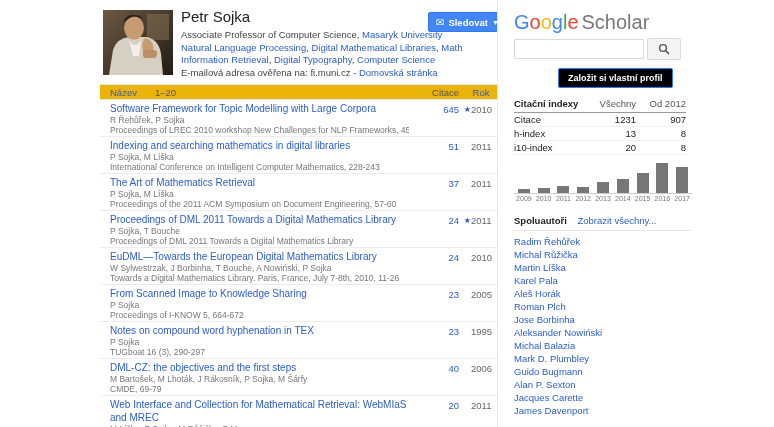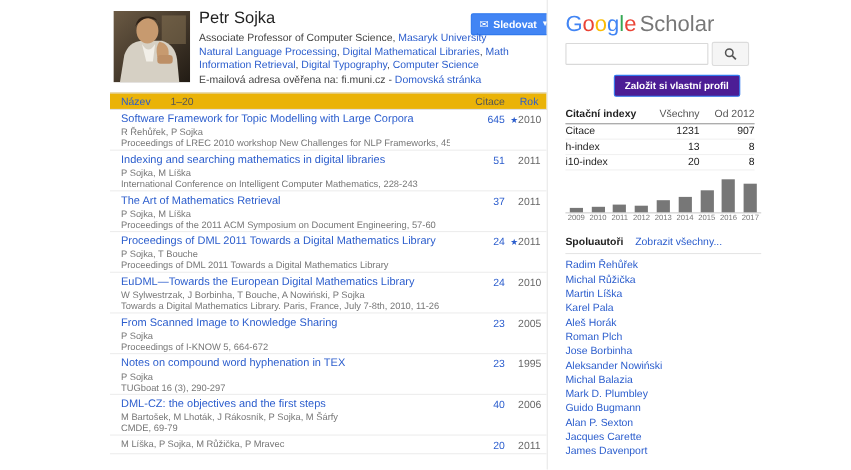--- a/index.html
+++ b/index.html
@@ -45,21 +45,21 @@
   .right-pane { position:absolute; left:497px; top:0; width:235px; height:427px;
                 border-left:1px solid #e8e8e8; padding:12px 0 0 16px; overflow:hidden; }
   .logo { font-size:20px; line-height:20px; }
   .logo-scholar { color:#777; margin-left:3px; }
   .search-row { margin-top:6px; display:flex; align-items:center; }
   .search-input { width:130px; height:20px; border:1px solid #d9d9d9; border-radius:1px;
                   font-size:10px; padding:0 4px; font-family:inherit; }
   .search-btn { width:34px; height:22px; margin-left:3px; background:#f5f5f5;
                 border:1px solid #dcdcdc; border-radius:2px; cursor:pointer;
                 display:flex; align-items:center; justify-content:center; }
-  .create-btn { display:block; margin:8px 0 0 44px; background:#4c1d95; border:1px solid #3079ed;
+  .create-btn { display:block; margin:8px 0 0 44px; background:#000000; border:1px solid #3079ed;
                 border-radius:2px; color:#fff; font-size:9px; font-weight:bold;
                 padding:4px 9px; cursor:pointer; font-family:inherit; }
 
   .metrics { margin-top:10px; width:172px; font-size:9.5px; }
   .metrics-header { display:flex; padding-bottom:3px; border-bottom:1px solid #999; }
   .metrics-header a { font-weight:bold; }
   .m-label { flex:1; color:#222; }
   .m-all,.m-since { width:50px; text-align:right; color:#555; }
   .metric-row { display:flex; line-height:13px; border-bottom:1px solid #f1f1f1; color:#222; }
   .metric-row .m-all,.metric-row .m-since { color:#222; }
@@ -202,20 +202,21 @@
       <a class="pub-title">DML-CZ: the objectives and the first steps</a>
       <div class="pub-authors">M Bartošek, M Lhoták, J Rákosník, P Sojka, M Šárfy</div>
       <div class="pub-venue">CMDE, 69-79</div>
     </div>
     <div class="pub-cite"><a>40</a></div>
     <div class="pub-star"></div>
     <div class="pub-year">2006</div>
   </div>
         <div class="pub-row">
     <div class="pub-main">
+      <a class="pub-title">Web Interface and Collection for Mathematical Retrieval: WebMIaS and MREC</a>
       <div class="pub-authors">M Líška, P Sojka, M Růžička, P Mravec</div>
 
     </div>
     <div class="pub-cite"><a>20</a></div>
     <div class="pub-star"></div>
     <div class="pub-year">2011</div>
   </div>
       </div>
   </div>
 

